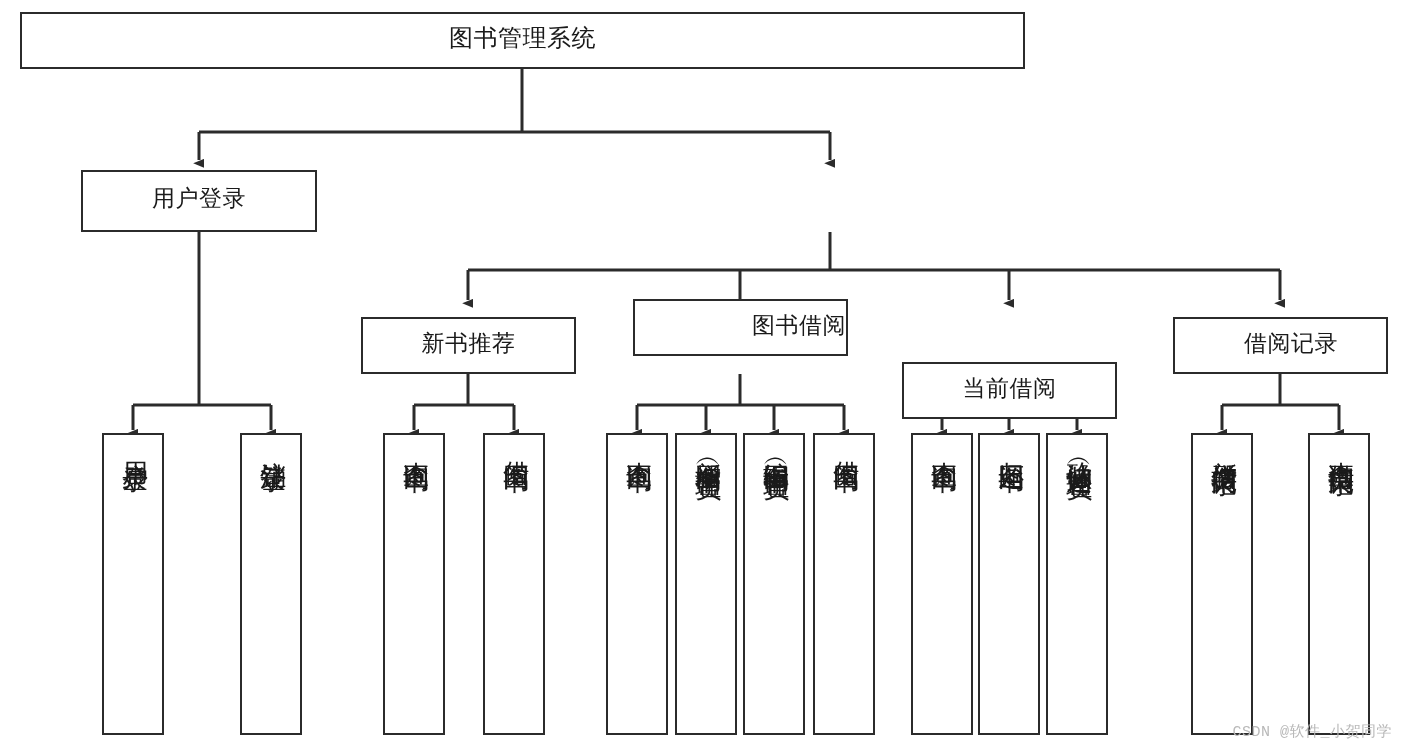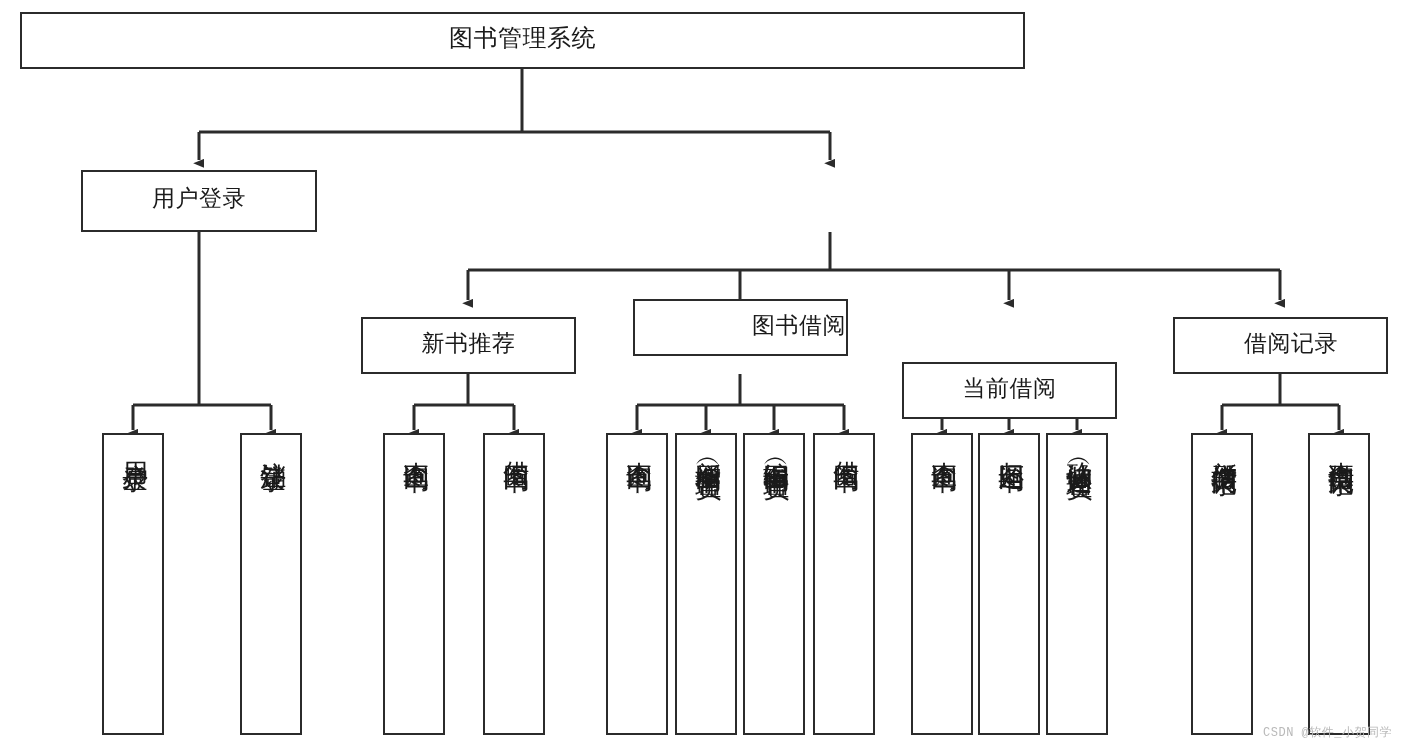--- a/index.html
+++ b/index.html
@@ -61,21 +61,21 @@
     writing-mode: vertical-rl;
     text-orientation: upright;
     font-size: 26px;
     line-height: 1.05;
     letter-spacing: 2px;
   }
   .watermark {
     position: absolute;
     right: 8px;
     bottom: 6px;
-    font-size: 12px;
+    font-size: 15px;
     color: #b9b9b9;
     letter-spacing: 0.5px;
     white-space: nowrap;
     z-index: 5;
   }
 </style>
 </head>
 <body>
 
 <div id="canvas">

